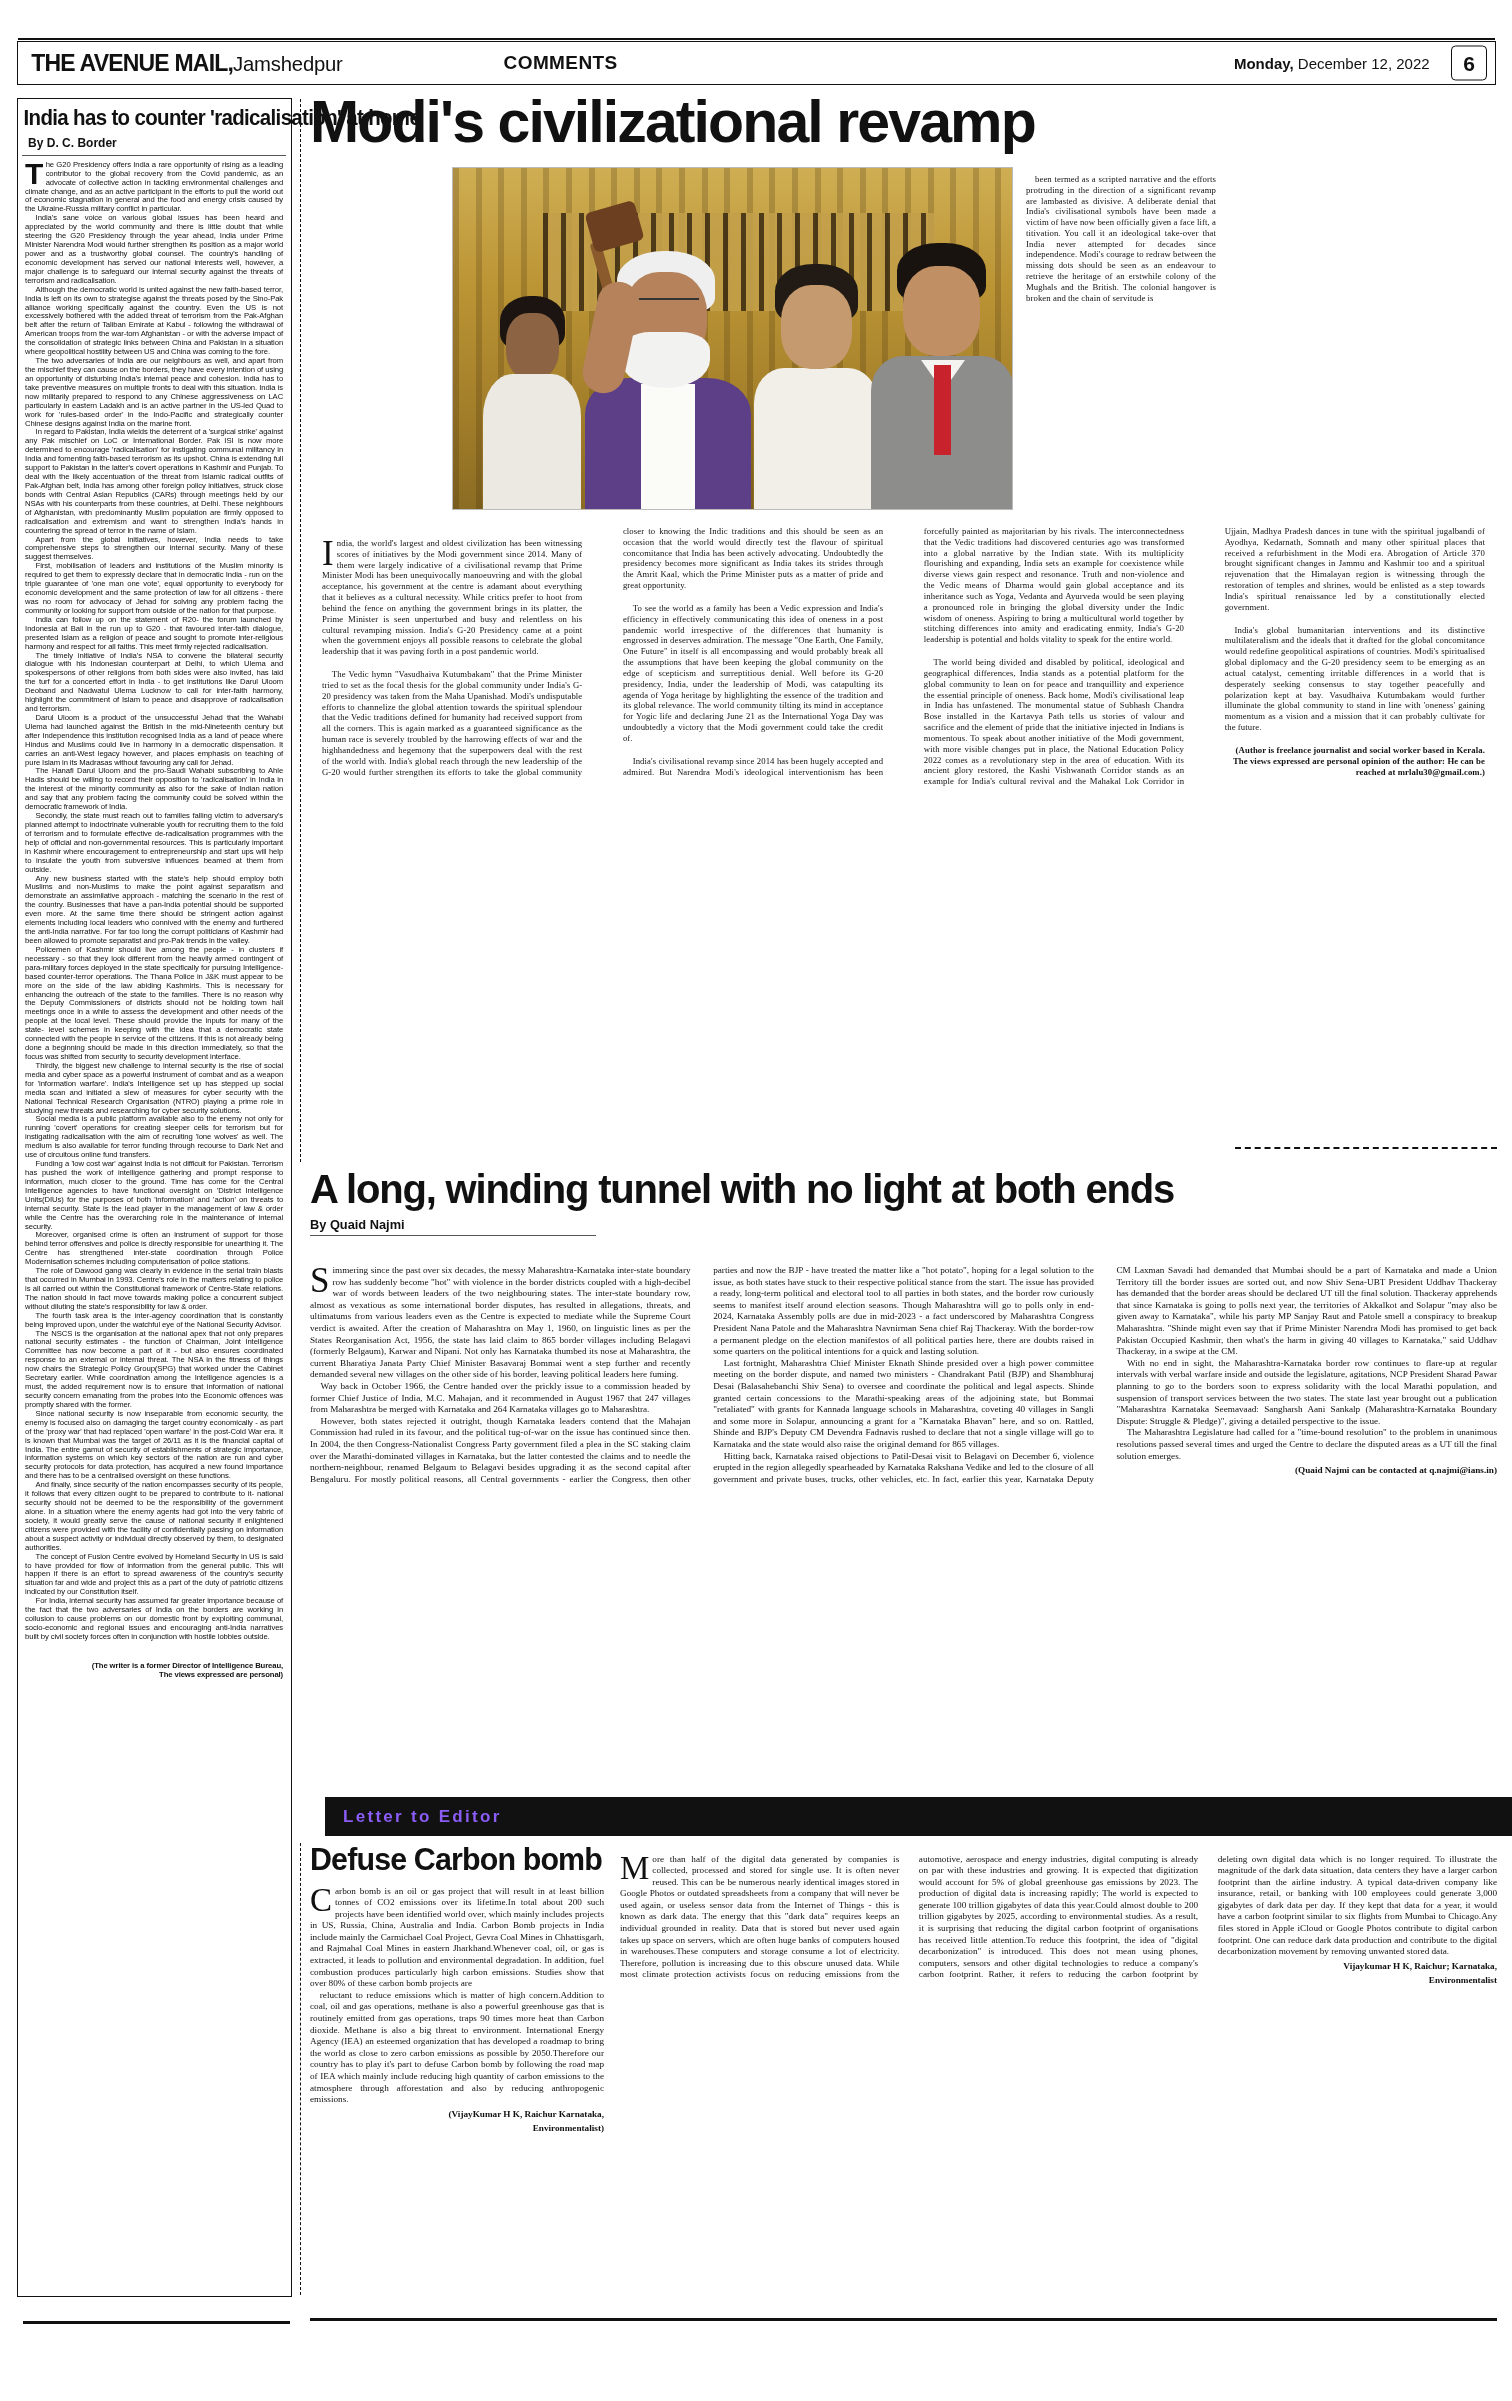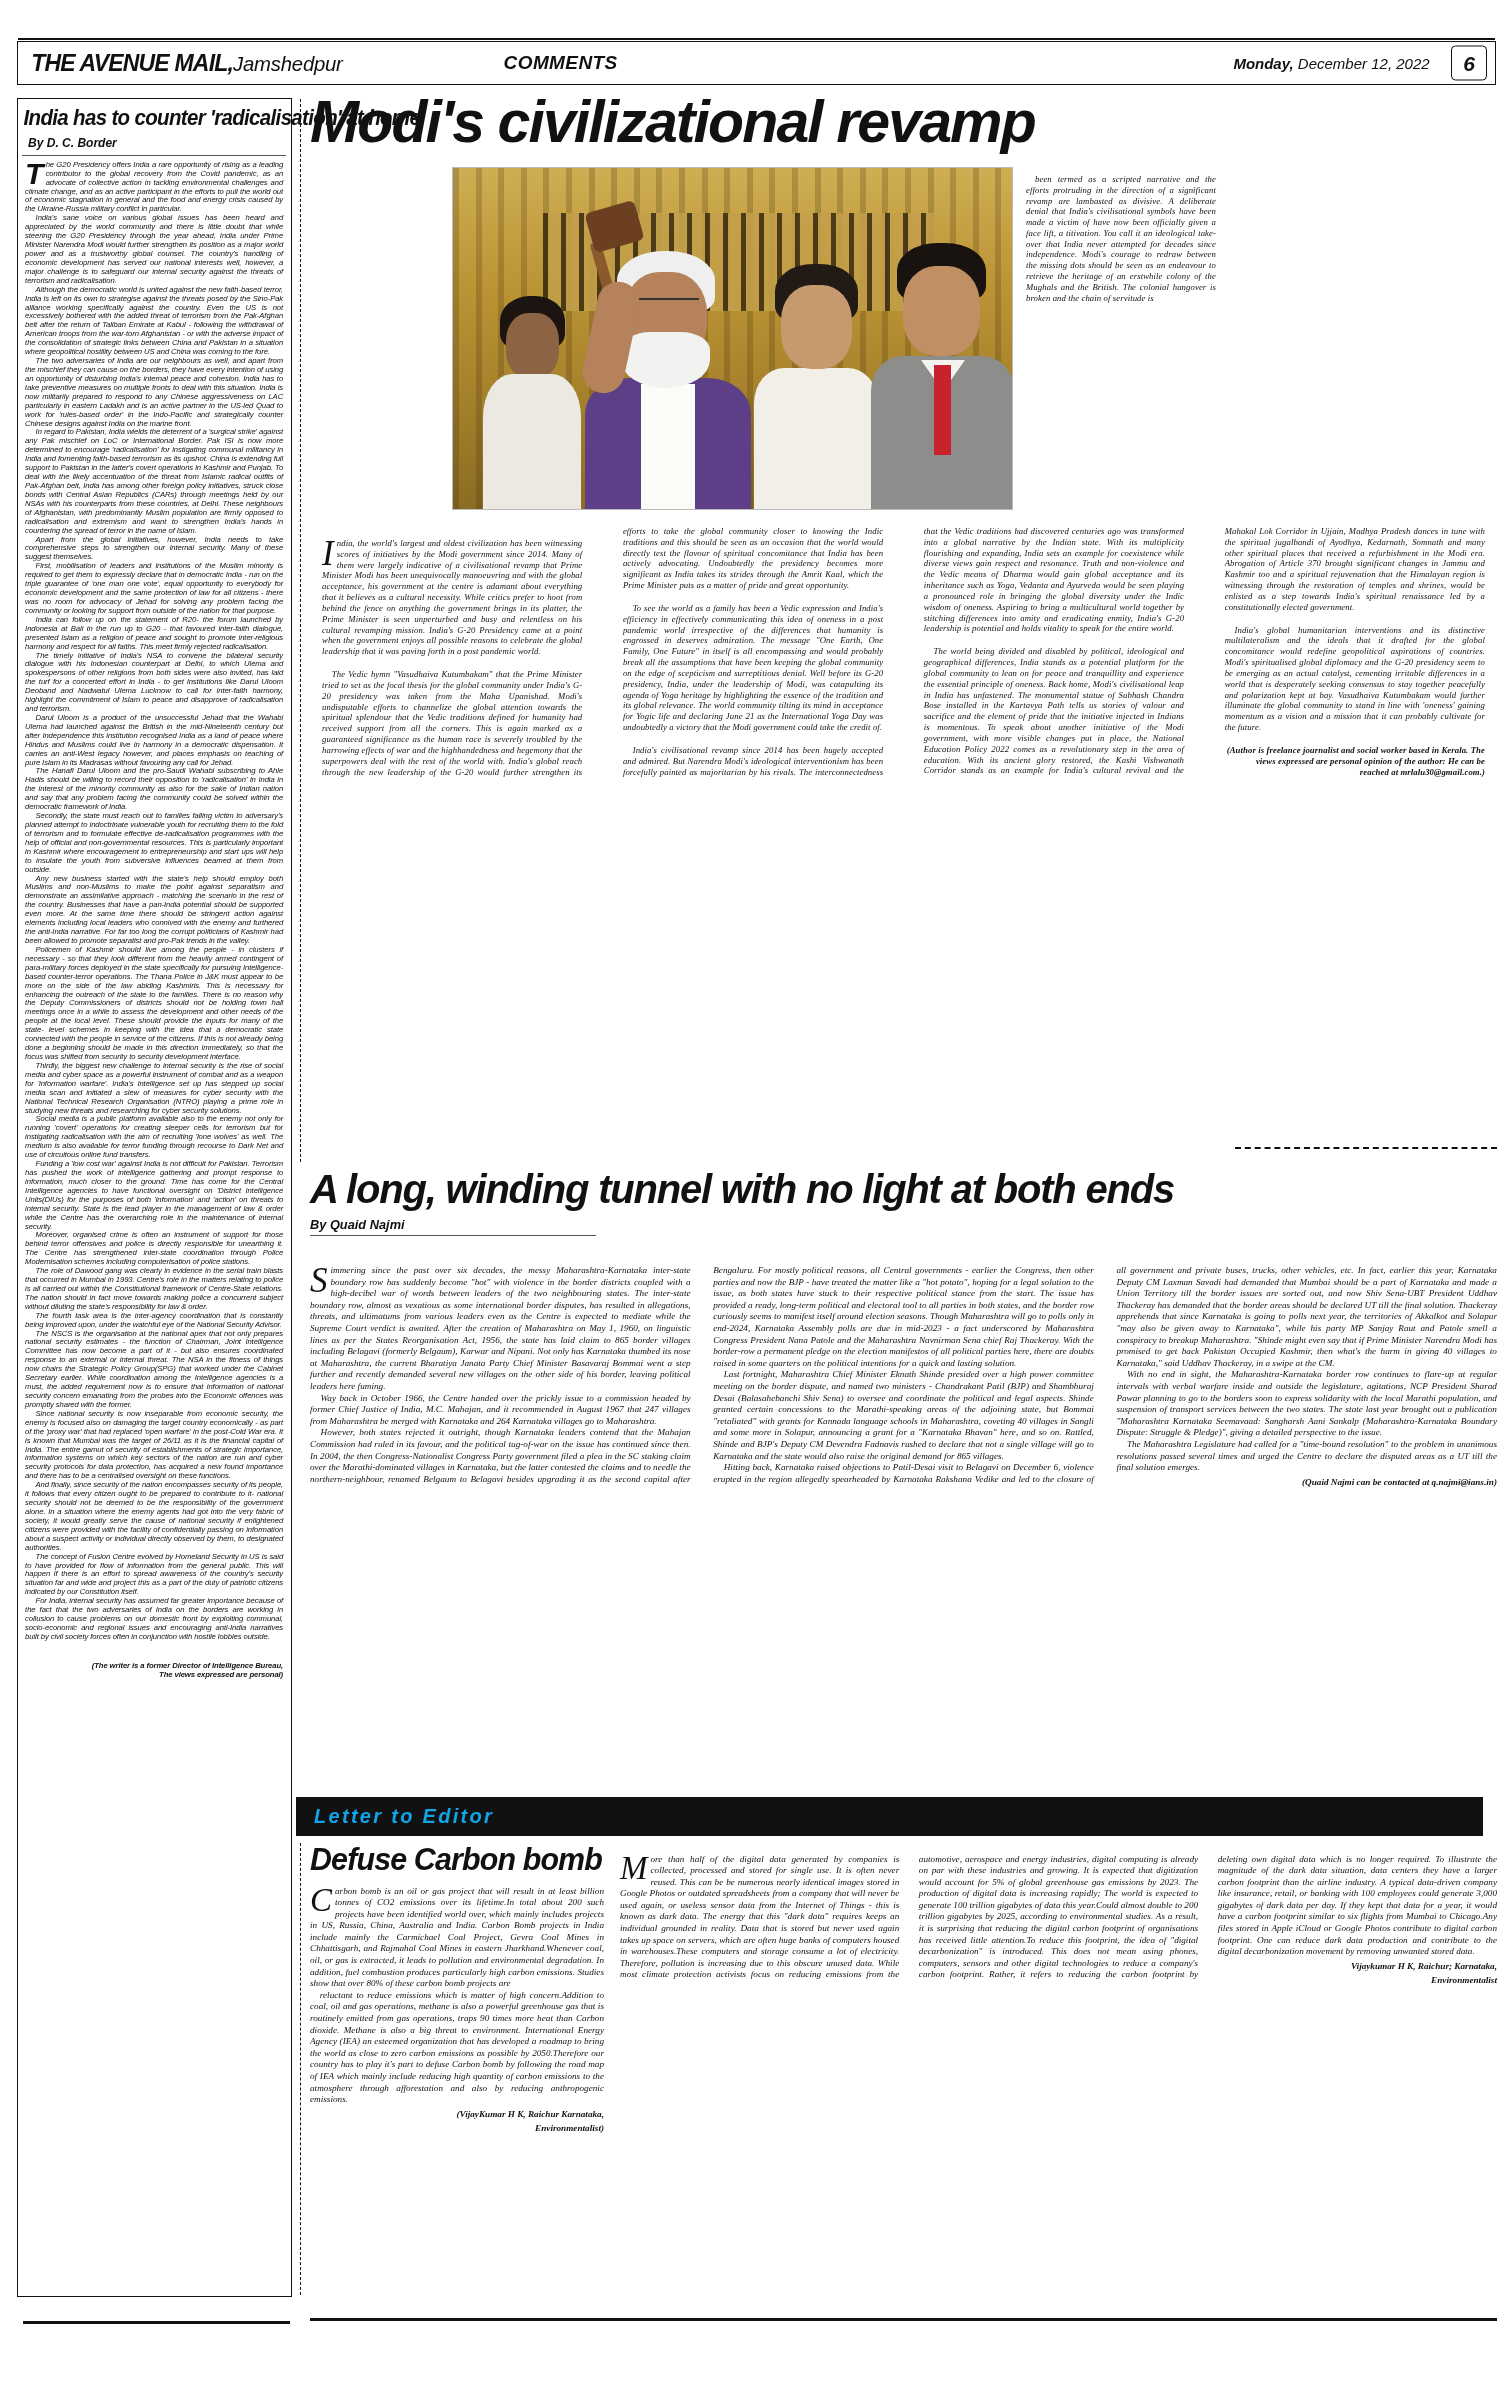--- a/index.html
+++ b/index.html
@@ -3,21 +3,21 @@
 <meta charset="utf-8">
 <style>
   * { box-sizing: border-box; margin: 0; padding: 0; }
   html, body {
     width: 1512px; height: 2401px;
     background: #ffffff;
     font-family: "Liberation Sans", sans-serif;
     color: #111;
     overflow: hidden;
   }
-  .page { position: relative; width: 1512px; height: 2401px; padding: 4px; font-style: italic; }
+  .page { position: relative; width: 1512px; height: 2401px; padding: 4px; }
 
   
   .masthead {
     position: absolute; left: 16.6px; top: 41px; width: 1479px; height: 44px;
     border: 1.5px solid #111;
     background: #fff;
     display: flex; align-items: center;
   }
   .masthead::before {
     content: ""; position: absolute; left: 0; top: -4.5px; width: 100%; height: 2.3px; background: #111;
@@ -222,24 +222,24 @@
   .tunnel-cols p { margin: 0; text-indent: 10.5px; }
   .tunnel-cols p.drop { text-indent: 0; }
   .tunnel-cols p.drop::first-letter {
     float: left; font-size: 35px; line-height: 0.78;
     padding: 2.3px 3px 0 0; font-family: "Liberation Serif", serif;
   }
   .tunnel-end { font-weight: 700; text-align: right; text-indent: 0 !important; margin-top: 3px !important; }
 
   
   .lte-banner {
-    position: absolute; left: 296px; top: 1797px; width: 1187px; height: 39px;
-    background: #111; color: #0ea5e9;
+    position: absolute; left: 325px; top: 1797px; width: 1187px; height: 39px;
+    background: #111; color: #8b5cf6;
     display: flex; align-items: center; padding-left: 18px;
-    font-weight: 700; font-size: 20px; letter-spacing: 2.3px;
+    font-weight: 700; font-size: 17px; letter-spacing: 2.3px;
   }
 
   
   .letters {
     position: absolute; left: 310px; top: 1843px; width: 1187px; height: 452px;
   }
   .letter-left { position: absolute; left: 0; top: 0; width: 294px; }
   .letter-right { position: absolute; left: 310px; top: 0; width: 877px; }
   .vsep-letters {
     position: absolute; left: 300px; top: 1843px; width: 0; height: 452px;

